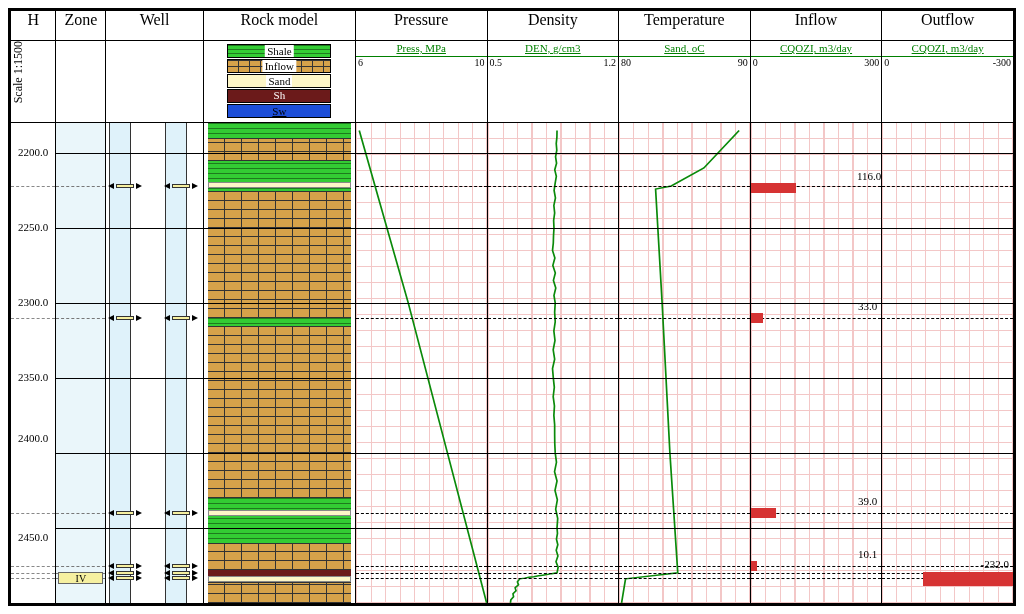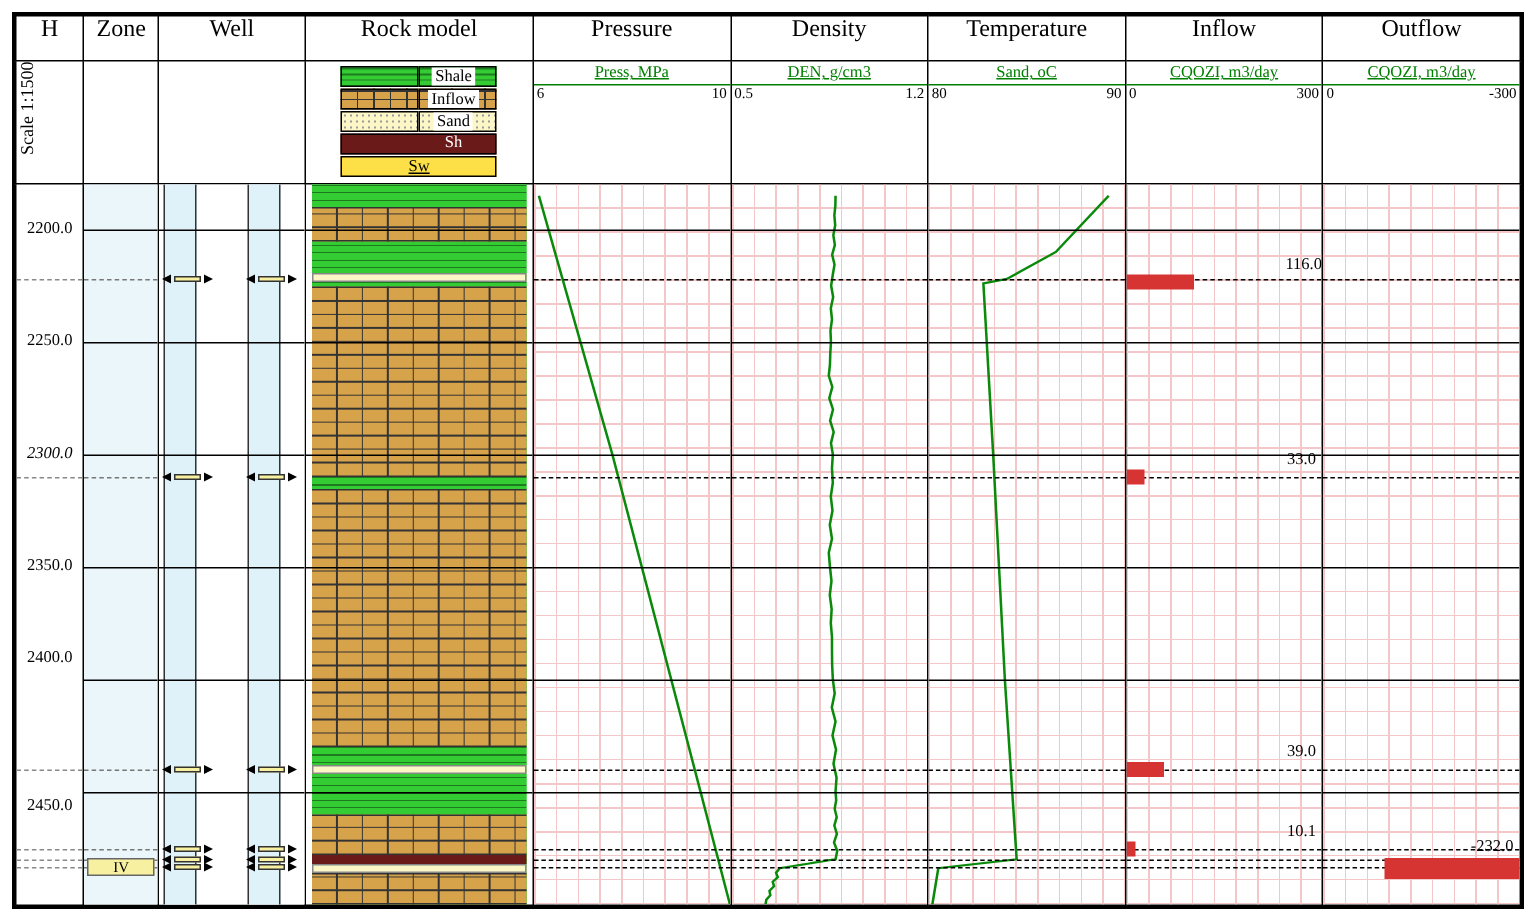--- a/index.html
+++ b/index.html
@@ -17,29 +17,29 @@
   tr.sub td { height:82px; font-size:11px; position:relative; }
   tr.body td { height:480px; }
 
   .vtext { writing-mode:vertical-rl; transform:rotate(180deg);
            width:38px; text-align:center; font-size:12px; padding-top:4px; }
 
   
   .legend { display:flex; flex-direction:column; align-items:center; padding-top:2px; }
   .lg-row { display:flex; align-items:center; height:15px; width:104px; }
   .swatch { flex:1; height:14px; border:1px solid #000; }
-  .lg-label { font-size:11px; padding:0 2px; background:#fff; position:relative; z-index:2;margin-left:23px; }
+  .lg-label { font-size:11px; padding:0 2px; background:#fff; position:relative; z-index:2; }
   .lg-row.center { justify-content:center; }
   .sw-shale { background:#33cc33; background-image:repeating-linear-gradient(0deg,#33cc33 0 3px,#1e7a1e 3px 4px); }
   .sw-calc  { background:#d6a24a; background-image:
       repeating-linear-gradient(90deg,transparent 0 10px,#333 10px 11px),
       repeating-linear-gradient(0deg,transparent 0 5px,#333 5px 6px); }
   .sw-sand  { background:#fdf6c7; background-image:radial-gradient(#999 0.5px, transparent 0.5px); background-size:4px 4px; }
   .sw-sh    { background:#6b1a1a; }
-  .sw-sw    { background:#fde047;text-decoration:underline; }
+  .sw-sw    { background:#1d4ed8;text-decoration:underline; }
 
   
   .trk-sub { display:flex; flex-direction:column; align-items:center; }
   .trk-lab { text-decoration:underline; color:#008000; font-size:11px; margin-top:1px; }
   .ruler { display:flex; justify-content:space-between; width:100%;
            border-top:1px solid #008000; font-size:10px; padding:0 2px; margin-top:2px;}
 
   
   .trk { position:absolute; inset:0; overflow:hidden; }
   .grid-v { position:absolute; inset:0;
@@ -201,21 +201,21 @@
               </div>
     </div>
           </td>
   </tr>
 
   <tr class="body">
     <td>
             <div class="depth" id="depthcol">
               <div class="dlab" style="top: 23px;">2200.0</div>
               <div class="dlab" style="top: 98px;">2250.0</div>
-              <div class="dlab" style="top: 173px; font-style: italic;">2300.0</div>
+              <div class="dlab" style="top: 173px;">2300.0</div>
               <div class="dlab" style="top: 248px;">2350.0</div>
               <div class="dlab" style="top: 309px;">2400.0</div>
               <div class="dlab" style="top: 408px;">2450.0</div>
               <div class="hevt" style="top: 63px; border-top-style: dashed; border-top-color: rgb(136, 136, 136);"></div>
               <div class="hevt" style="top: 195px; border-top-style: dashed; border-top-color: rgb(136, 136, 136);"></div>
               <div class="hevt" style="top: 390px; border-top-style: dashed; border-top-color: rgb(136, 136, 136);"></div>
               <div class="hevt" style="top: 442.5px; border-top-style: dashed; border-top-color: rgb(136, 136, 136);"></div>
               <div class="hevt" style="top: 450px; border-top-style: dashed; border-top-color: rgb(136, 136, 136);"></div>
               <div class="hevt" style="top: 454.5px; border-top-style: dashed; border-top-color: rgb(136, 136, 136);"></div>
             </div>

